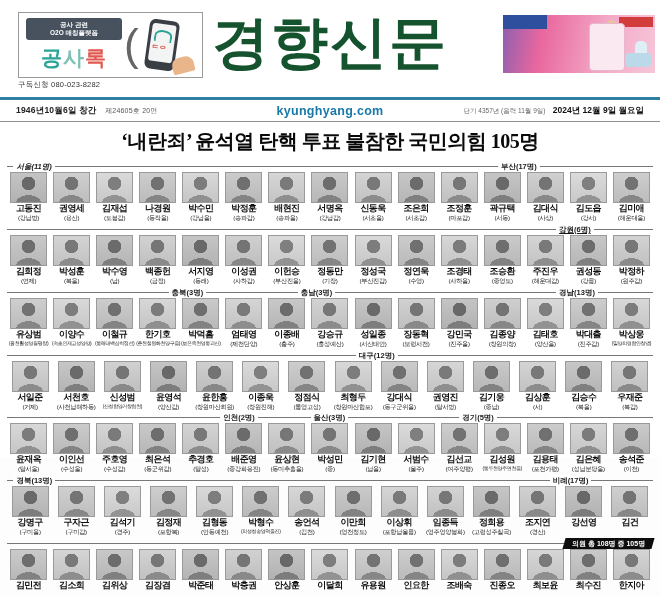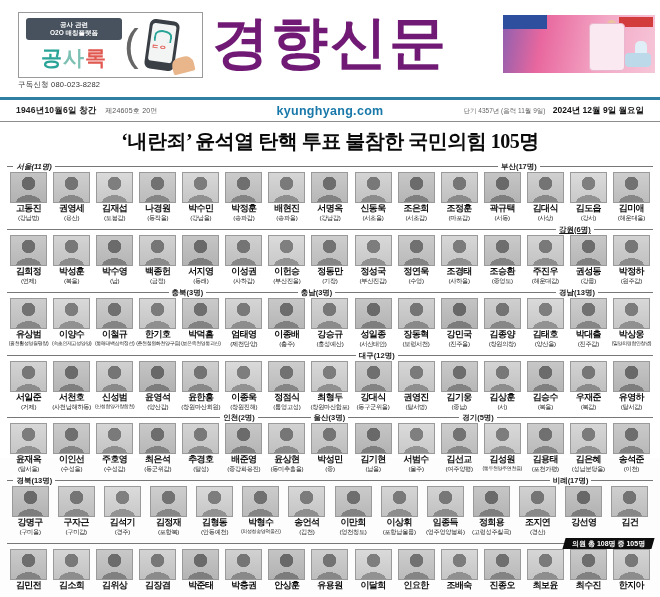--- a/index.html
+++ b/index.html
@@ -4,21 +4,21 @@
 <style>
   html,body{margin:0;padding:0}
   body{width:660px;height:597px;background:#fdfdfd;color:#111;overflow:hidden;
        font-family:"Liberation Sans",sans-serif;-webkit-font-smoothing:antialiased}
   .page{position:relative;width:660px;height:458px;background:#fff}
 
   
   .top{position:relative;height:97px}
   .masthead{position:absolute;left:0;right:0;top:12px;text-align:center;
             font-family:"Liberation Serif",serif;font-weight:bold;font-size:57px;
-            letter-spacing:2px;line-height:62px;color:#701a75}
+            letter-spacing:2px;line-height:62px;color:#14532d}
   .sub-line{position:absolute;left:18px;top:80px;font-size:7.5px;color:#333;letter-spacing:0.2px}
 
   .ad-left{position:absolute;left:18px;top:12px;width:183px;height:64px;border:1px solid #9a9a9a;
            background:#fff;display:flex;align-items:center}
   .ad-left .txtcol{width:96px;padding-left:7px}
   .ad-badge{background:#47525e;color:#fff;border-radius:3px;font-size:6.5px;line-height:8px;
             text-align:center;padding:3px 2px;font-weight:bold}
   .ad-logo{font-size:21px;font-weight:bold;letter-spacing:1px;margin-top:4px;text-align:center}
   .ad-logo .c1{color:#2ba498}.ad-logo .c2{color:#7cc0b4}.ad-logo .c3{color:#e0584f}
   .ad-arc{font-size:44px;color:#666;font-weight:normal;line-height:44px;margin-left:2px}
@@ -454,25 +454,20 @@
           <div class="cell">
             <div class="photo" style="background: radial-gradient(circle at 50% 36%, rgb(107, 107, 107) 0px, rgb(107, 107, 107) 26%, rgba(0, 0, 0, 0) 27%), radial-gradient(58% 42% at 50% 102%, rgb(127, 127, 127) 0px, rgb(127, 127, 127) 60%, rgba(0, 0, 0, 0) 61%), linear-gradient(rgb(199, 199, 199), rgb(181, 181, 181));"></div>
             <div class="member-name">김승수</div>
             <div class="member-district">(북을)</div>
           </div>
           <div class="cell">
             <div class="photo" style="background: radial-gradient(circle at 50% 36%, rgb(118, 118, 118) 0px, rgb(118, 118, 118) 26%, rgba(0, 0, 0, 0) 27%), radial-gradient(58% 42% at 50% 102%, rgb(138, 138, 138) 0px, rgb(138, 138, 138) 60%, rgba(0, 0, 0, 0) 61%), linear-gradient(rgb(210, 210, 210), rgb(192, 192, 192));"></div>
             <div class="member-name">우재준</div>
             <div class="member-district">(북갑)</div>
           </div>
-          <div class="cell">
-            <div class="photo" style="background: radial-gradient(circle at 50% 36%, rgb(105, 105, 105) 0px, rgb(105, 105, 105) 26%, rgba(0, 0, 0, 0) 27%), radial-gradient(58% 42% at 50% 102%, rgb(125, 125, 125) 0px, rgb(125, 125, 125) 60%, rgba(0, 0, 0, 0) 61%), linear-gradient(rgb(197, 197, 197), rgb(179, 179, 179));"></div>
-            <div class="member-name">유영하</div>
-            <div class="member-district">(달서갑)</div>
-          </div>
         </div>
       </div>
       <div class="grid-row">
         <div class="strip">
           <div class="strip-line"></div>
           <span class="region-label" style="left: 33%;">인천(2명)</span>
           <span class="region-label" style="left: 47%;">울산(3명)</span>
           <span class="region-label" style="left: 70%;">경기(5명)</span>
         </div>
         <div class="cells">
@@ -667,30 +662,30 @@
             <div class="photo" style="background: radial-gradient(circle at 50% 36%, rgb(117, 117, 117) 0px, rgb(117, 117, 117) 26%, rgba(0, 0, 0, 0) 27%), radial-gradient(58% 42% at 50% 102%, rgb(137, 137, 137) 0px, rgb(137, 137, 137) 60%, rgba(0, 0, 0, 0) 61%), linear-gradient(rgb(209, 209, 209), rgb(191, 191, 191));"></div>
             <div class="member-name">박충권</div>
             <div class="member-district">&nbsp;</div>
           </div>
           <div class="cell">
             <div class="photo" style="background: radial-gradient(circle at 50% 36%, rgb(104, 104, 104) 0px, rgb(104, 104, 104) 26%, rgba(0, 0, 0, 0) 27%), radial-gradient(58% 42% at 50% 102%, rgb(124, 124, 124) 0px, rgb(124, 124, 124) 60%, rgba(0, 0, 0, 0) 61%), linear-gradient(rgb(196, 196, 196), rgb(178, 178, 178));"></div>
             <div class="member-name">안상훈</div>
             <div class="member-district">&nbsp;</div>
           </div>
           <div class="cell">
+            <div class="photo" style="background: radial-gradient(circle at 50% 36%, rgb(126, 126, 126) 0px, rgb(126, 126, 126) 26%, rgba(0, 0, 0, 0) 27%), radial-gradient(58% 42% at 50% 102%, rgb(146, 146, 146) 0px, rgb(146, 146, 146) 60%, rgba(0, 0, 0, 0) 61%), linear-gradient(rgb(218, 218, 218), rgb(200, 200, 200));"></div>
+            <div class="member-name">이달희</div>
+            <div class="member-district">&nbsp;</div>
+          </div>
+          <div class="cell">
             <div class="photo" style="background: radial-gradient(circle at 50% 36%, rgb(115, 115, 115) 0px, rgb(115, 115, 115) 26%, rgba(0, 0, 0, 0) 27%), radial-gradient(58% 42% at 50% 102%, rgb(135, 135, 135) 0px, rgb(135, 135, 135) 60%, rgba(0, 0, 0, 0) 61%), linear-gradient(rgb(207, 207, 207), rgb(189, 189, 189));"></div>
             <div class="member-name">유용원</div>
             <div class="member-district">&nbsp;</div>
           </div>
           <div class="cell">
-            <div class="photo" style="background: radial-gradient(circle at 50% 36%, rgb(126, 126, 126) 0px, rgb(126, 126, 126) 26%, rgba(0, 0, 0, 0) 27%), radial-gradient(58% 42% at 50% 102%, rgb(146, 146, 146) 0px, rgb(146, 146, 146) 60%, rgba(0, 0, 0, 0) 61%), linear-gradient(rgb(218, 218, 218), rgb(200, 200, 200));"></div>
-            <div class="member-name">이달희</div>
-            <div class="member-district">&nbsp;</div>
-          </div>
-          <div class="cell">
             <div class="photo" style="background: radial-gradient(circle at 50% 36%, rgb(113, 113, 113) 0px, rgb(113, 113, 113) 26%, rgba(0, 0, 0, 0) 27%), radial-gradient(58% 42% at 50% 102%, rgb(133, 133, 133) 0px, rgb(133, 133, 133) 60%, rgba(0, 0, 0, 0) 61%), linear-gradient(rgb(205, 205, 205), rgb(187, 187, 187));"></div>
             <div class="member-name">인요한</div>
             <div class="member-district">&nbsp;</div>
           </div>
           <div class="cell">
             <div class="photo" style="background: radial-gradient(circle at 50% 36%, rgb(124, 124, 124) 0px, rgb(124, 124, 124) 26%, rgba(0, 0, 0, 0) 27%), radial-gradient(58% 42% at 50% 102%, rgb(144, 144, 144) 0px, rgb(144, 144, 144) 60%, rgba(0, 0, 0, 0) 61%), linear-gradient(rgb(216, 216, 216), rgb(198, 198, 198));"></div>
             <div class="member-name">조배숙</div>
             <div class="member-district">&nbsp;</div>
           </div>
           <div class="cell">

